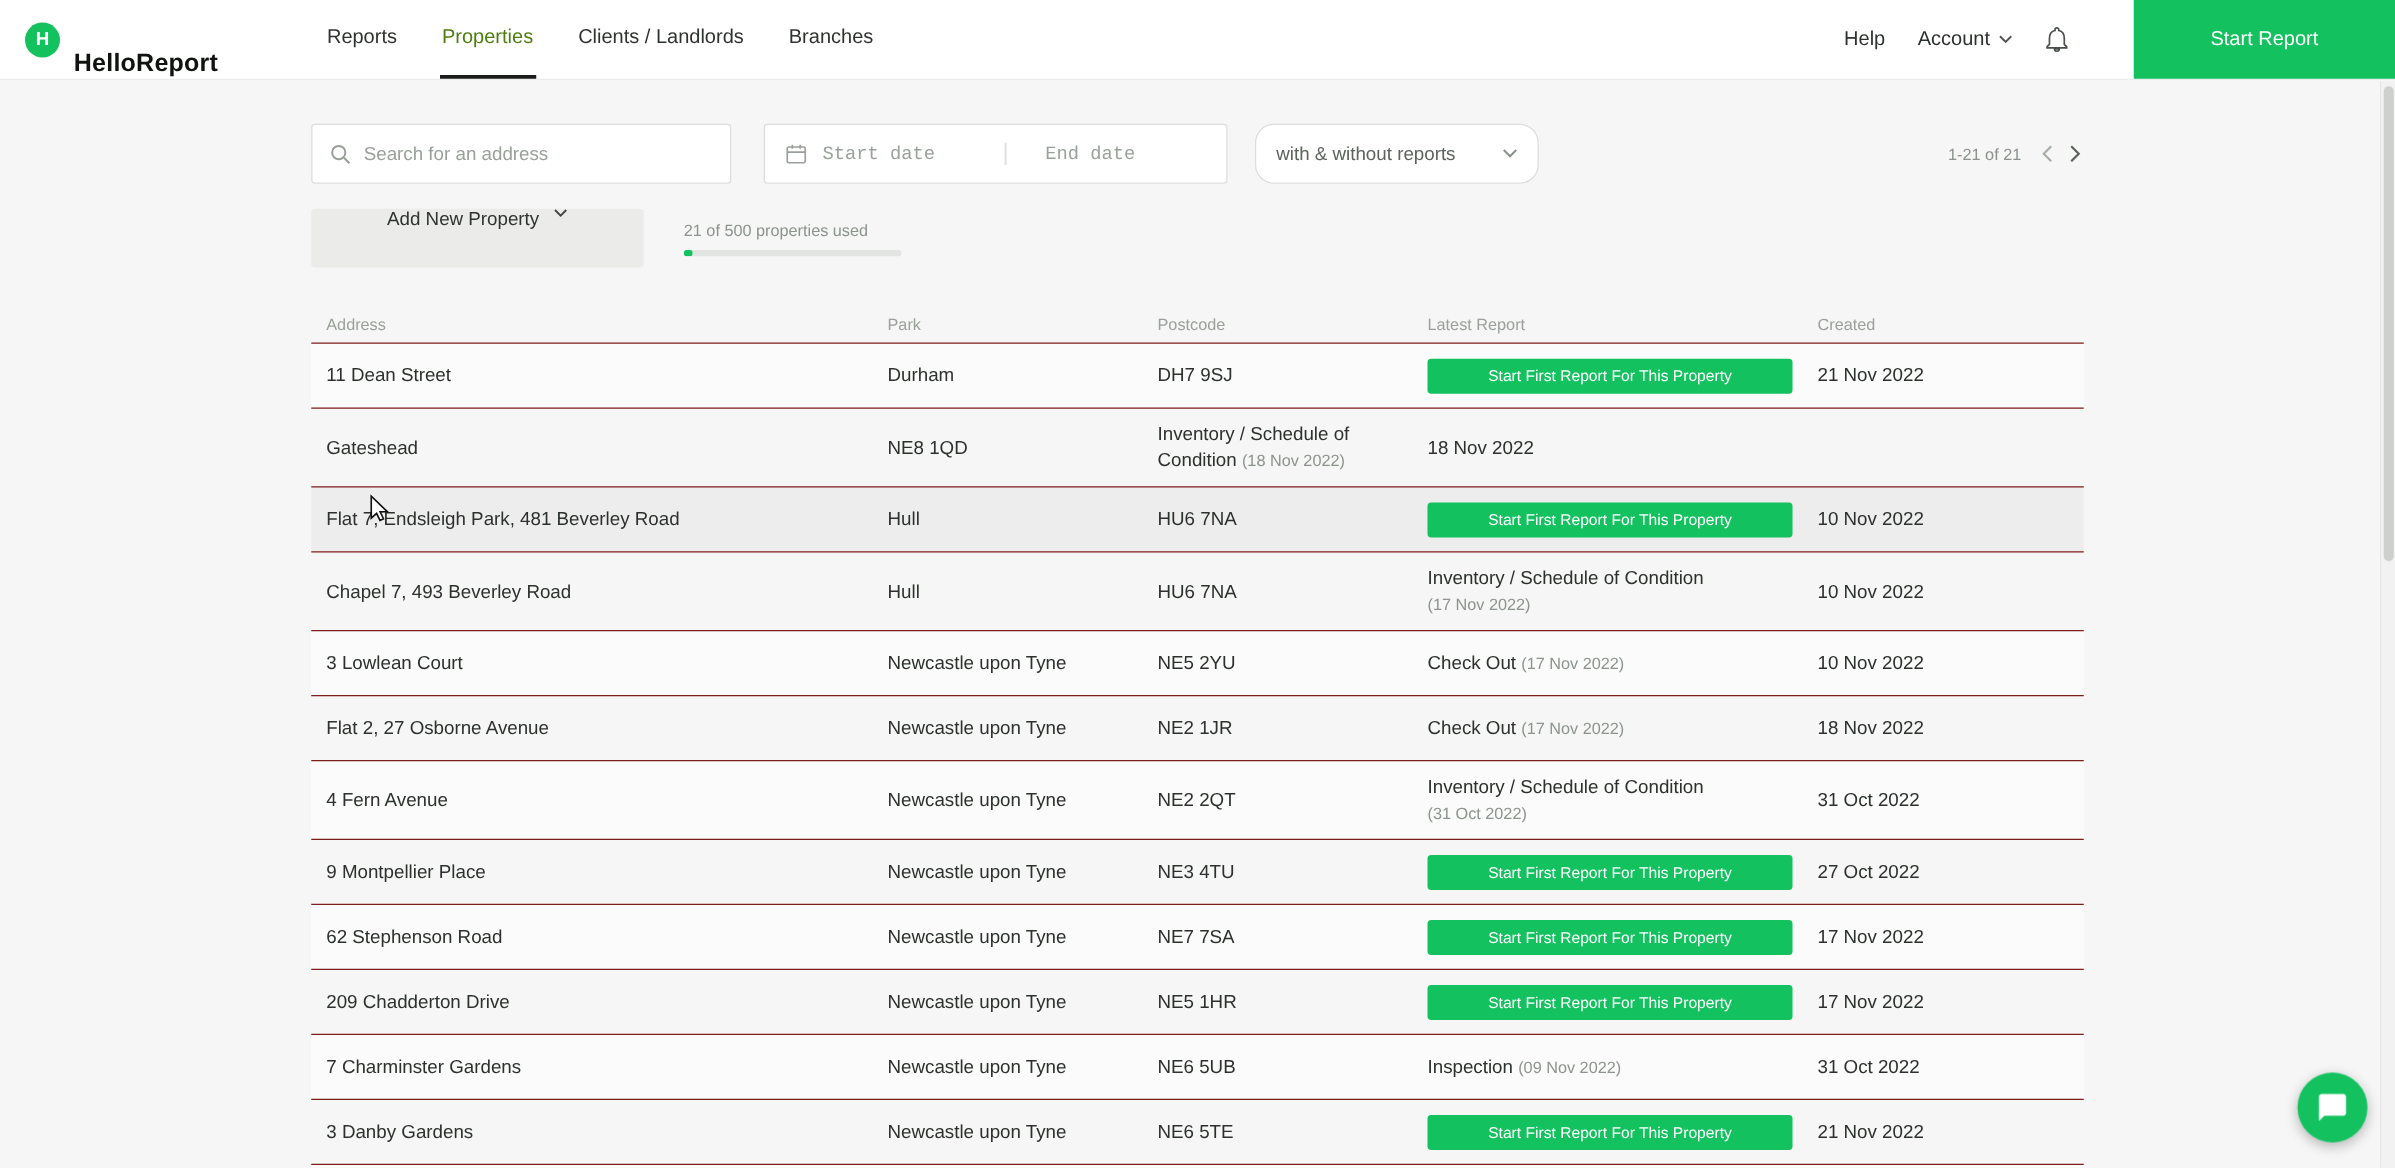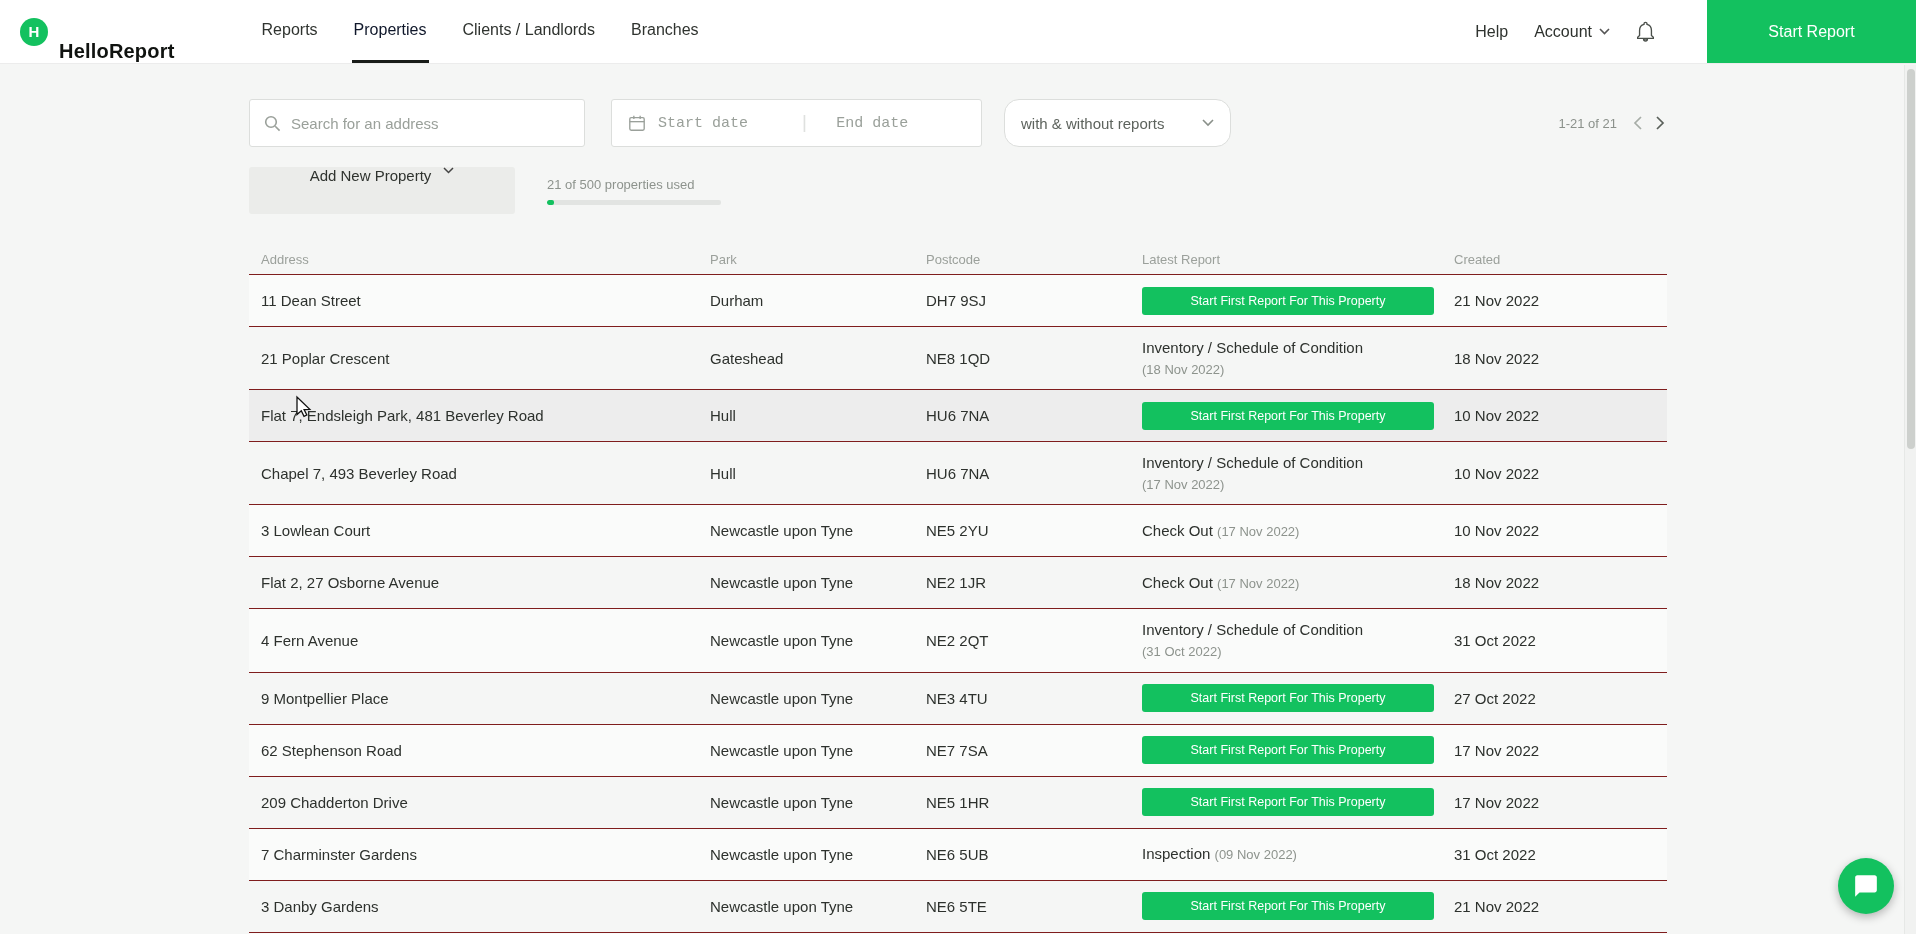--- a/index.html
+++ b/index.html
@@ -14,21 +14,21 @@
   .topnav { height:64px; background:#fff; border-bottom:1px solid #ececec;
             display:flex; align-items:stretch; position:relative; z-index:5; }
   .brand { display:flex; align-items:center; gap:11px; padding-left:20px; }
   .logo-circle { width:28px; height:28px; border-radius:50%; background:var(--accent);
                  color:#fff; font-weight:700; font-size:15px;
                  display:flex; align-items:center; justify-content:center; }
   .brand-name { font-size:20px; font-weight:700; color:#101310; letter-spacing:.2px;margin-top:40px; }
   .nav-links { display:flex; align-items:stretch; gap:32px; margin-left:85px; }
   .nav-item { display:flex; align-items:center; font-size:16px; color:#2f332f;
               border-bottom:3px solid transparent; padding:0 2px; cursor:pointer; }
-  .nav-item.active { color:#0f172a; border-bottom-color:#191c19; }
+  .nav-item.active { color:#4d7c0f; border-bottom-color:#191c19; }
   .nav-right { margin-left:auto; display:flex; align-items:center; gap:26px; }
   .nav-link { font-size:16px; color:#2f332f; cursor:pointer; }
   .account { display:flex; align-items:center; gap:7px; cursor:pointer; }
   .bell-wrap { margin-right:2px; cursor:pointer; display:flex; align-items:center; }
   .start-report-btn { width:209px; height:100%; background:var(--accent); border:none;
                       color:#fff; font-size:16px; font-family:inherit; cursor:pointer;
                       margin-left:24px; font-weight:500; }
 
   
   .container { width:1418px; margin:0 auto; }
@@ -190,21 +190,20 @@
     <div class="cell">Durham</div>
     <div class="cell">DH7 9SJ</div>
     <div class="cell report-cell">
       <button class="start-first-btn">Start First Report For This Property</button>
       
     </div>
     <div class="cell">21 Nov 2022</div>
   </div>
 
   <div class="grid-cols trow">
-    <div class="cell">21 Poplar Crescent</div>
     <div class="cell">Gateshead</div>
     <div class="cell">NE8 1QD</div>
     <div class="cell report-cell">
       
       <span class="report-text"><span class="report-name">Inventory / Schedule of Condition</span> <span class="report-date">(18 Nov 2022)</span></span>
     </div>
     <div class="cell">18 Nov 2022</div>
   </div>
 
   <div class="grid-cols trow hover">

